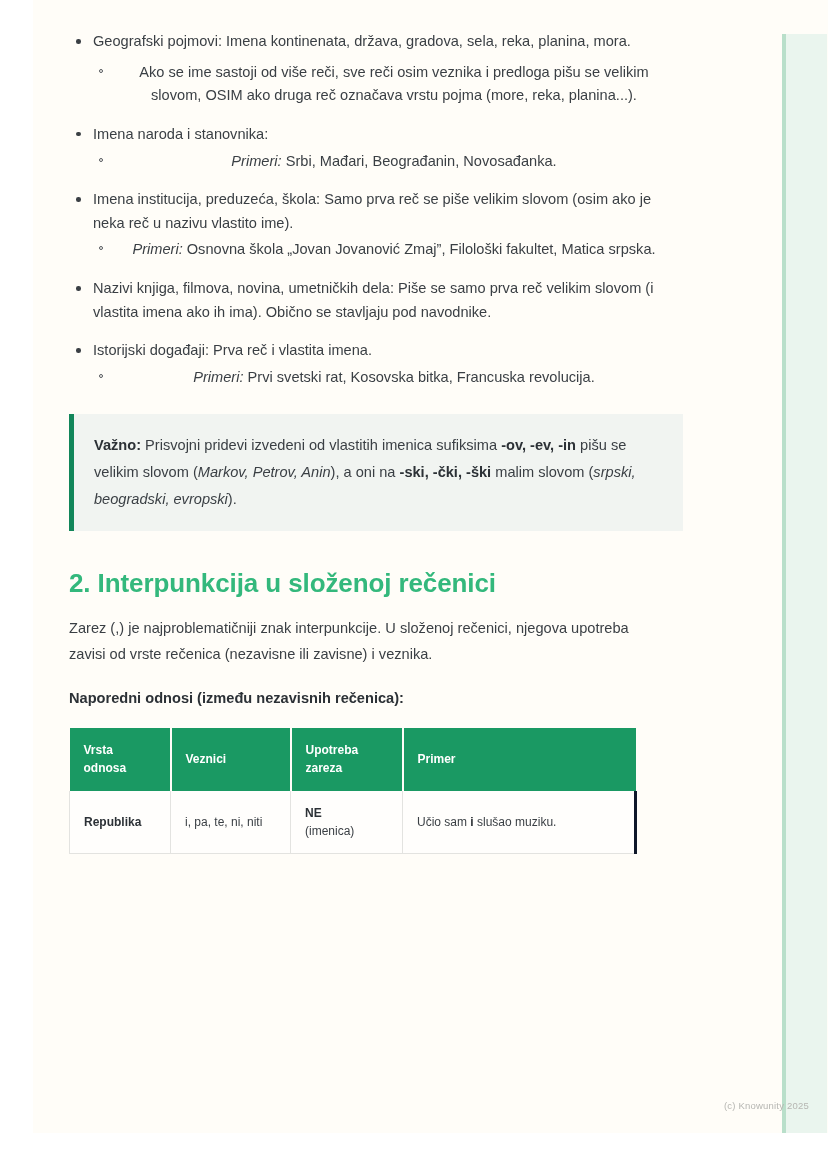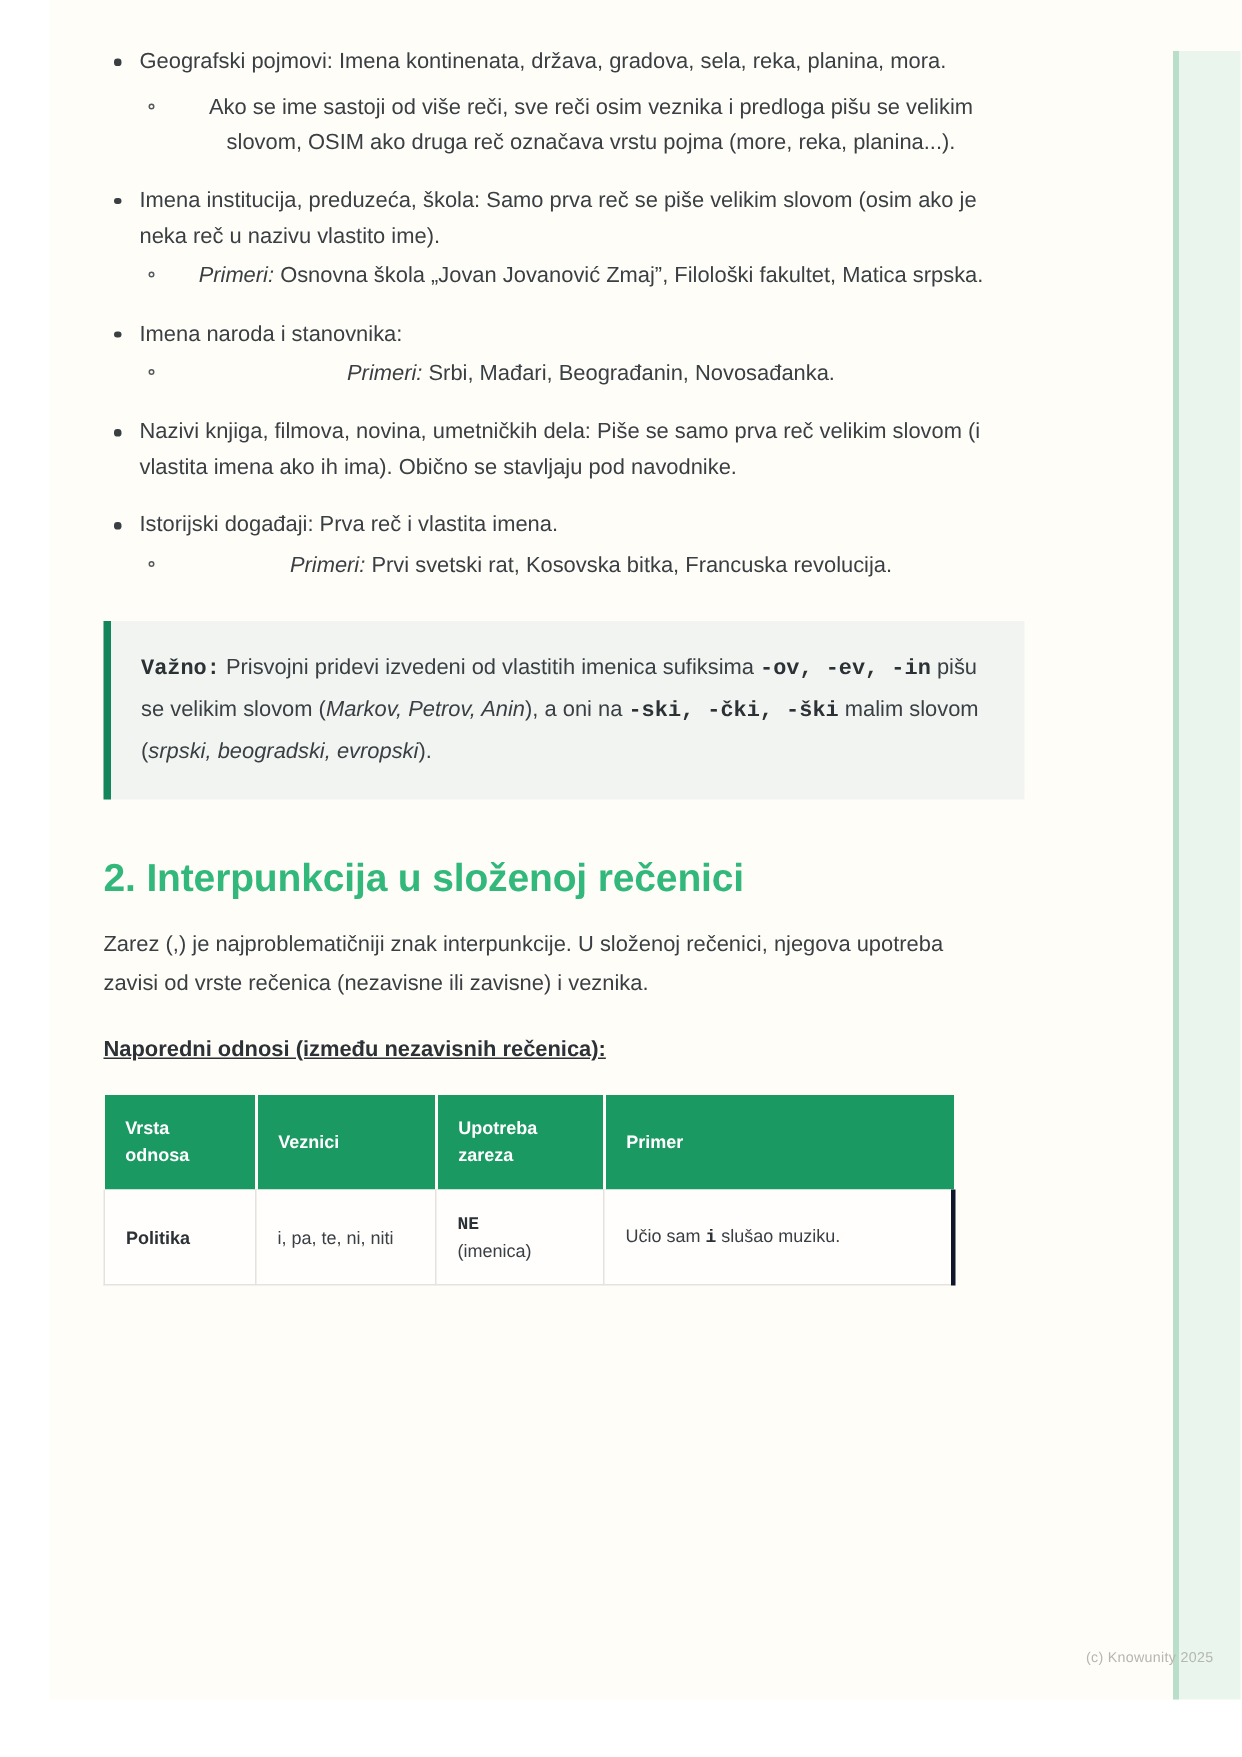--- a/index.html
+++ b/index.html
@@ -87,21 +87,21 @@
     top: 8px;
     width: 4px;
     height: 4px;
     border-radius: 50%;
     border: 1.2px solid #55595e;
     background: transparent;
     box-sizing: border-box;
   }
   .tight > ul.level2 { margin-top: 3px; }
 
-  b, strong { font-weight: bold; color: #2c3136; font-family: Liberation Mono, monospace; }
+  b, strong { font-weight: bold; color: #2c3136; }
   i, em { font-style: italic; }
 
   
   .callout {
     margin-top: 24px;
     margin-bottom: 10px;
     background: #f1f4f1;
     border-left: 5px solid #12865a;
     padding: 18px 22px 18px 20px;
     box-sizing: border-box;
@@ -121,21 +121,20 @@
   }
 
   p.para {
     margin: 0 0 20px 0;
     line-height: 1.72;
   }
   p.lead-in {
     margin: 0 0 18px 0;
     font-weight: bold;
     color: #2c3136;
-    text-decoration: underline;
   }
 
   
   table.rules-table {
     border-collapse: collapse;
     width: 566px;
     table-layout: fixed;
     font-size: 12px;
   }
   table.rules-table th {
@@ -195,33 +194,33 @@
       <li>
         <span>Geografski pojmovi:</span><span> Imena kontinenata, država, gradova, sela, reka, planina, mora.</span>
         <ul class="level2">
           <li>
             <span>Ako se ime sastoji od više reči, sve reči osim veznika i predloga pišu se velikim slovom, OSIM ako druga reč označava vrstu pojma (more, reka, planina...).</span>
           </li>
         </ul>
       </li>
 
       <li class="tight">
+        <span>Imena naroda i stanovnika:</span><span></span>
+        <ul class="level2">
+          <li>
+            <i>Primeri:</i><span> Srbi, Mađari, Beograđanin, Novosađanka.</span>
+          </li>
+        </ul>
+      </li>
+
+      <li class="tight">
         <span>Imena institucija, preduzeća, škola:</span><span> Samo prva reč se piše velikim slovom (osim ako je neka reč u nazivu vlastito ime).</span>
         <ul class="level2">
           <li>
             <i>Primeri:</i><span> Osnovna škola „Jovan Jovanović Zmaj”, Filološki fakultet, Matica srpska.</span>
-          </li>
-        </ul>
-      </li>
-
-      <li class="tight">
-        <span>Imena naroda i stanovnika:</span><span></span>
-        <ul class="level2">
-          <li>
-            <i>Primeri:</i><span> Srbi, Mađari, Beograđanin, Novosađanka.</span>
           </li>
         </ul>
       </li>
 
       <li class="tight">
         <span>Nazivi knjiga, filmova, novina, umetničkih dela:</span><span> Piše se samo prva reč velikim slovom (i vlastita imena ako ih ima). Obično se stavljaju pod navodnike.</span>
       </li>
 
       <li class="tight">
         <span>Istorijski događaji:</span><span> Prva reč i vlastita imena.</span>
@@ -254,21 +253,21 @@
       <thead>
         <tr>
           <th>Vrsta odnosa</th>
           <th>Veznici</th>
           <th>Upotreba zareza</th>
           <th>Primer</th>
         </tr>
       </thead>
       <tbody>
         <tr>
-          <td>Politika</td>
+          <td>Republika</td>
           <td>i, pa, te, ni, niti</td>
           <td>
             <b>NE</b><br>
             <span>(imenica)</span>
           </td>
           <td>
             <span>Učio sam </span><b>i</b><span> slušao muziku.</span>
           </td>
         </tr>
       </tbody>

